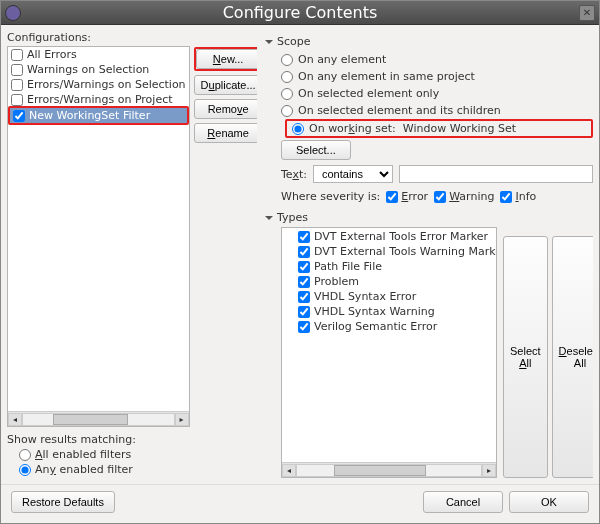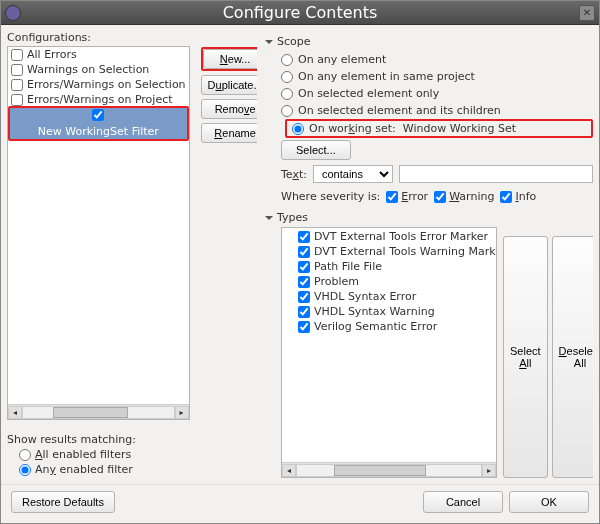--- a/index.html
+++ b/index.html
@@ -3,37 +3,37 @@
 <meta charset="utf-8">
 <style>
   * { box-sizing: border-box; margin: 0; padding: 0; }
   body { font-family: "DejaVu Sans", sans-serif; font-size: 11px; background: #f2f1f0; color: #333; }
   .window { width: 600px; height: 524px; background: #f2f1f0; border: 1px solid #888; display: flex; flex-direction: column; }
   .titlebar { height: 24px; background: linear-gradient(#6a6a6a, #4a4a4a); color: #fff; display: flex; align-items: center; position: relative; border-bottom: 1px solid #333; }
   .titlebar .title { flex: 1; text-align: center; font-size: 16px; }
   .titlebar .close { position: absolute; right: 4px; width: 16px; height: 16px; background: #8a8a8a; border: 1px solid #555; border-radius: 2px; display:flex; align-items:center; justify-content:center; font-size:10px; color:#333; }
   .titlebar .appicon { position:absolute; left:4px; width:16px; height:16px; background:#6b5fa0; border-radius:50%; border:1px solid #333; }
   .content { flex: 1; display: flex; padding: 6px; gap: 6px; overflow: hidden; }
-  .left-col { width: 250px; display: flex; gap: 11px; }
+  .left-col { width: 250px; display: flex; gap: 4px; }
   .config-panel { flex: 1; display: flex; flex-direction: column; }
   .label { margin-bottom: 2px; }
   .listbox { flex: 1; background: #fff; border: 1px solid #b5b5b5; overflow: hidden; display:flex; flex-direction:column; }
   .list-inner { flex:1; overflow:auto; }
   .list-item { display: flex; align-items: center; padding: 1px 3px; gap: 4px; white-space: nowrap; }
-  .list-item.selected { background: #7a9ac7; color: #fff; flex-direction: column; }
+  .list-item.selected { background: #7a9ac7; color: #fff; }
   .list-item input[type=checkbox] { width: 12px; height: 12px; }
   .hscroll { height:15px; background:#e4e4e4; border-top:1px solid #ccc; position:relative; display:flex; align-items:center; }
   .hscroll .track { flex:1; margin:0 14px; height:13px; background:#f0f0f0; border:1px solid #ccc; position:relative; }
   .hscroll .thumb { position:absolute; left:20%; width:50%; top:0; bottom:0; background:#d0d0d0; border:1px solid #aaa; }
   .hscroll .arrow { position:absolute; width:14px; height:13px; top:1px; background:#e0e0e0; border:1px solid #ccc; display:flex; align-items:center; justify-content:center; font-size:8px; }
   .hscroll .arrow.l { left:0; }
   .hscroll .arrow.r { right:0; }
   .btn-col { width: 76px; display: flex; flex-direction: column; gap: 4px; margin-top: 16px; }
   button.gbtn { background: linear-gradient(#fdfdfd, #e6e6e6); border: 1px solid #b3b3b3; border-radius: 3px; padding: 3px 6px; font-size: 11px; cursor: pointer; }
-  .matching { margin-top: 13px; }
+  .matching { margin-top: 6px; }
   .matching .radio-row { display: flex; align-items: center; gap: 4px; margin: 2px 0 2px 12px; }
   .right-col { flex: 1; display: flex; flex-direction: column; overflow:hidden; }
   .section-head { display: flex; align-items: center; gap: 4px; font-weight: normal; margin: 4px 0 3px 0; }
   .tw { width:0; height:0; border-top:4px solid #555; border-left:4px solid transparent; border-right:4px solid transparent; }
   .scope-radio { display: flex; align-items: center; gap: 5px; margin: 2px 0 2px 16px; }
   .scope-radio label { white-space: nowrap; }
   .hl-red { border: 2px solid #e62020; border-radius: 2px; }
   .hl-outer { padding: 1px; }
   .desc-row { display: flex; align-items: center; gap: 6px; margin: 3px 0 3px 16px; }
   select.combo { background:#fff; border:1px solid #b5b5b5; padding:1px 4px; font-size:11px; min-width:80px; }

